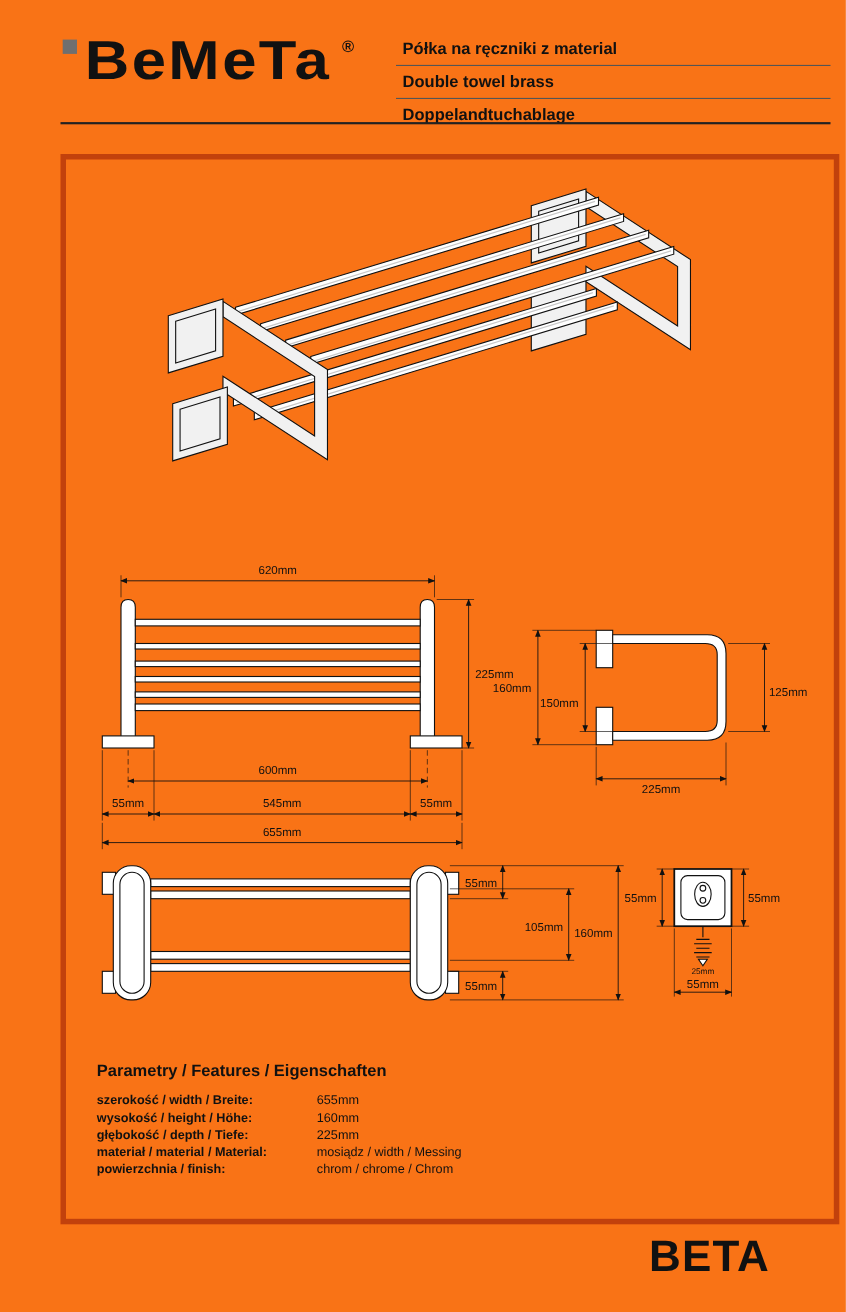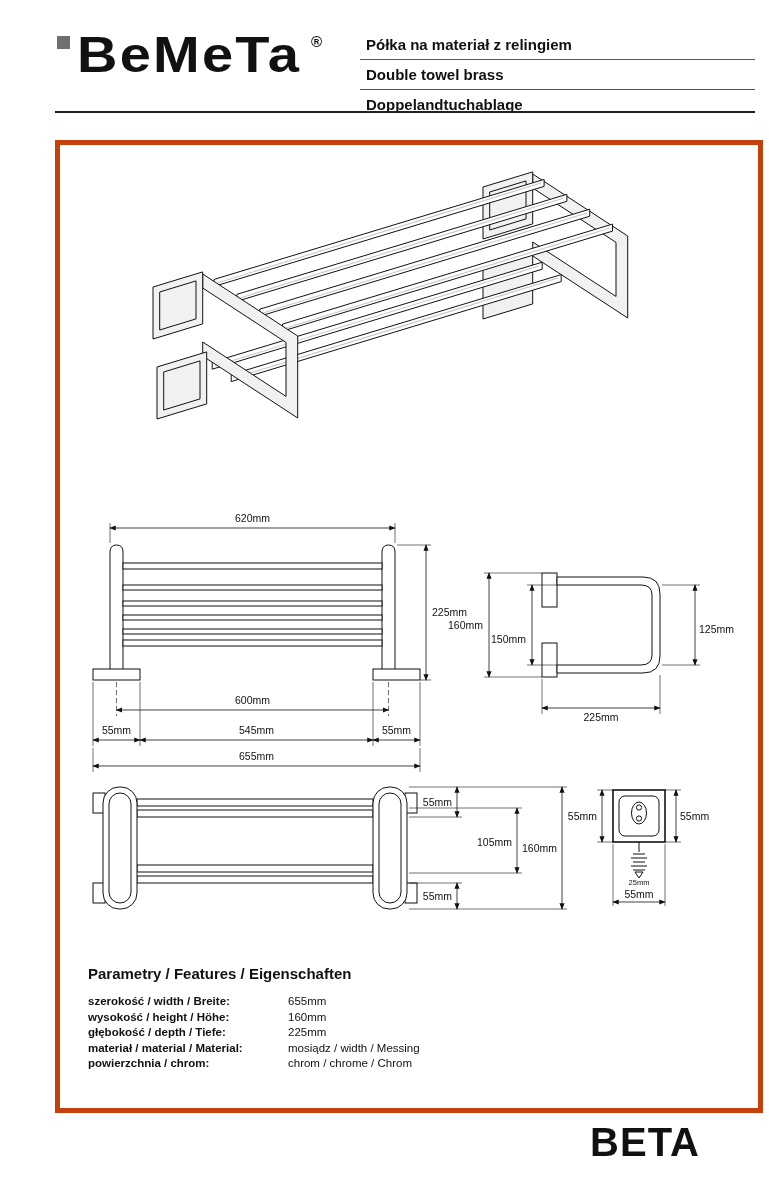--- a/index.html
+++ b/index.html
@@ -1,16 +1,16 @@
 <!DOCTYPE html>
 <html><head>
 <meta charset="utf-8">
 <style>
   html,body{margin:0;padding:0;background:#e9e9e9;}
-  .page{position:relative;width:769px;height:1193px;background:#ffffff;margin:0 auto;
+  .page{position:relative;width:769px;height:1193px;background:#f97316;margin:0 auto;
         font-family:"Liberation Sans",sans-serif;color:#111;overflow:hidden;}
 
   
   .logo-block{position:absolute;left:57px;top:33px;white-space:nowrap;}
   .logo-square{display:inline-block;width:13px;height:13px;background:#6f6f6f;vertical-align:top;margin:3px 7px 0 0;}
   .logo-text{display:inline-block;font-size:50px;font-weight:bold;line-height:44px;letter-spacing:2px;
              transform:scaleX(1.12);transform-origin:left center;}
   .logo-reg{font-size:15px;font-weight:bold;position:relative;top:-25px;left:34px;}
   .title-block{position:absolute;left:360px;top:30px;width:395px;}
   .title-row{height:29px;line-height:29px;font-size:15px;font-weight:bold;border-bottom:1px solid #555;padding-left:6px;}
@@ -47,21 +47,21 @@
 </head>
 <body>
 
 <div class="page">
 
   <div class="logo-block">
     <span class="logo-square"></span><span class="logo-text">BeMeTa</span><span class="logo-reg">®</span>
   </div>
 
   <div class="title-block">
-    <div class="title-row">Półka na materiał z relingiem</div>
+    <div class="title-row">Półka na ręczniki z material</div>
     <div class="title-row">Double towel brass</div>
     <div class="title-row last">Doppelandtuchablage</div>
   </div>
 
   <div class="header-rule"></div>
 
   <div class="main-box">
 
     <svg class="drawings" width="698" height="790" viewBox="55 140 698 790">
       <defs>
@@ -234,20 +234,20 @@
       </div>
       <div class="spec-row">
         <span class="spec-label">głębokość / depth / Tiefe:</span>
         <span class="spec-value">225mm</span>
       </div>
       <div class="spec-row">
         <span class="spec-label">materiał / material / Material:</span>
         <span class="spec-value">mosiądz / width / Messing</span>
       </div>
       <div class="spec-row">
-        <span class="spec-label">powierzchnia / chrom:</span>
+        <span class="spec-label">powierzchnia / finish:</span>
         <span class="spec-value">chrom / chrome / Chrom</span>
       </div>
     </section>
   </div>
 
   <div class="series">BETA</div>
 </div>
 
 </body></html>

